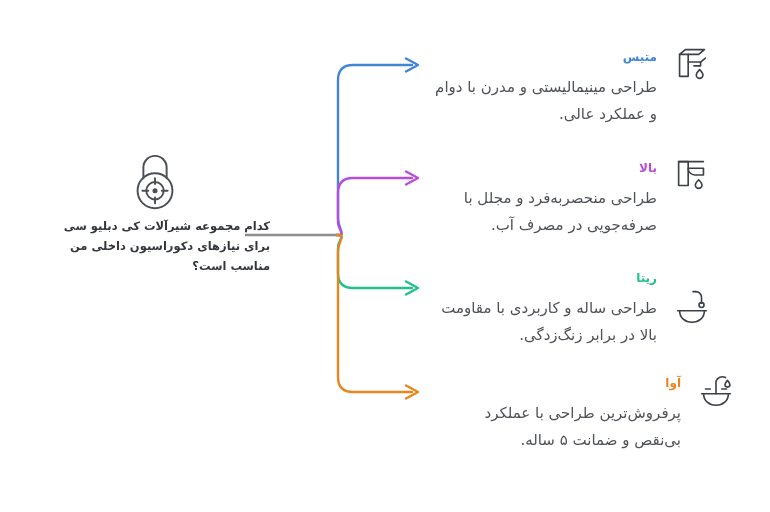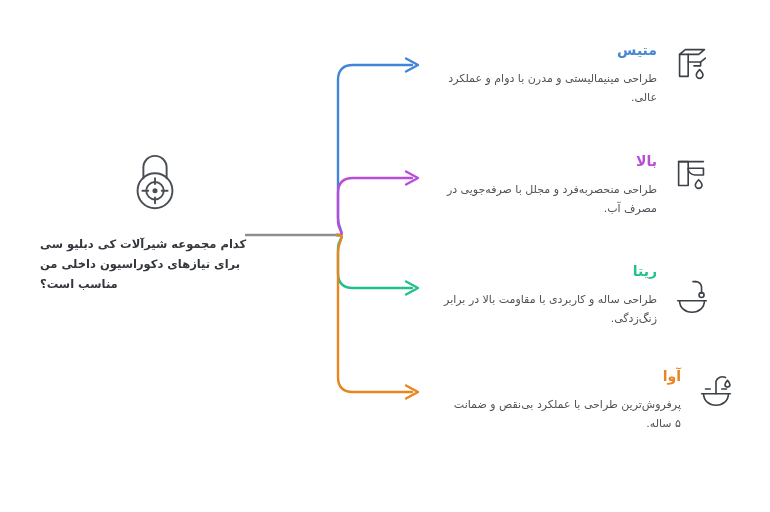--- a/index.html
+++ b/index.html
@@ -15,42 +15,42 @@
   
   #connectors{position:absolute;left:0;top:0;width:770px;height:512px;}
 
   
   .root{
     position:absolute;left:40px;top:152px;width:230px;
     display:flex;flex-direction:column;align-items:center;
   }
   .root-icon{width:62px;height:62px;display:block;}
   .root-label{
-    margin-top:21px;
+    margin-top:3px;
     font-size:11.5px;font-weight:bold;line-height:1.72;
-    color:#33373d;text-align:left;direction:rtl;
+    color:#33373d;text-align:right;direction:rtl;
     letter-spacing:0px;
   }
 
   
   .branch{position:absolute;display:flex;align-items:flex-start;direction:rtl;}
   .branch-icon{
     width:42px;height:42px;flex:0 0 42px;
     display:block;margin-left:0;margin-right:0;
   }
   .branch-body{
     margin-right:14px;direction:rtl;text-align:right;
     width:232px;
   }
   .branch-title{
-    font-size:14px;font-weight:bold;line-height:1.25;
-    margin:0 0 9px 0;display:block;
+    font-size:12px;font-weight:bold;line-height:1.25;
+    margin:8px 0 9px 0;display:block;
   }
   .branch-desc{
-    font-size:11px;line-height:1.78;color:#4e5257;
+    font-size:15px;line-height:1.78;color:#4e5257;
     margin:0;display:block;direction:rtl;
   }
 
   
   #branch-0{left:425px;top:42px;}
   #branch-1{left:425px;top:153px;}
   #branch-2{left:425px;top:263px;align-items:center;}
   #branch-3{left:449px;top:368px;}
 
   

